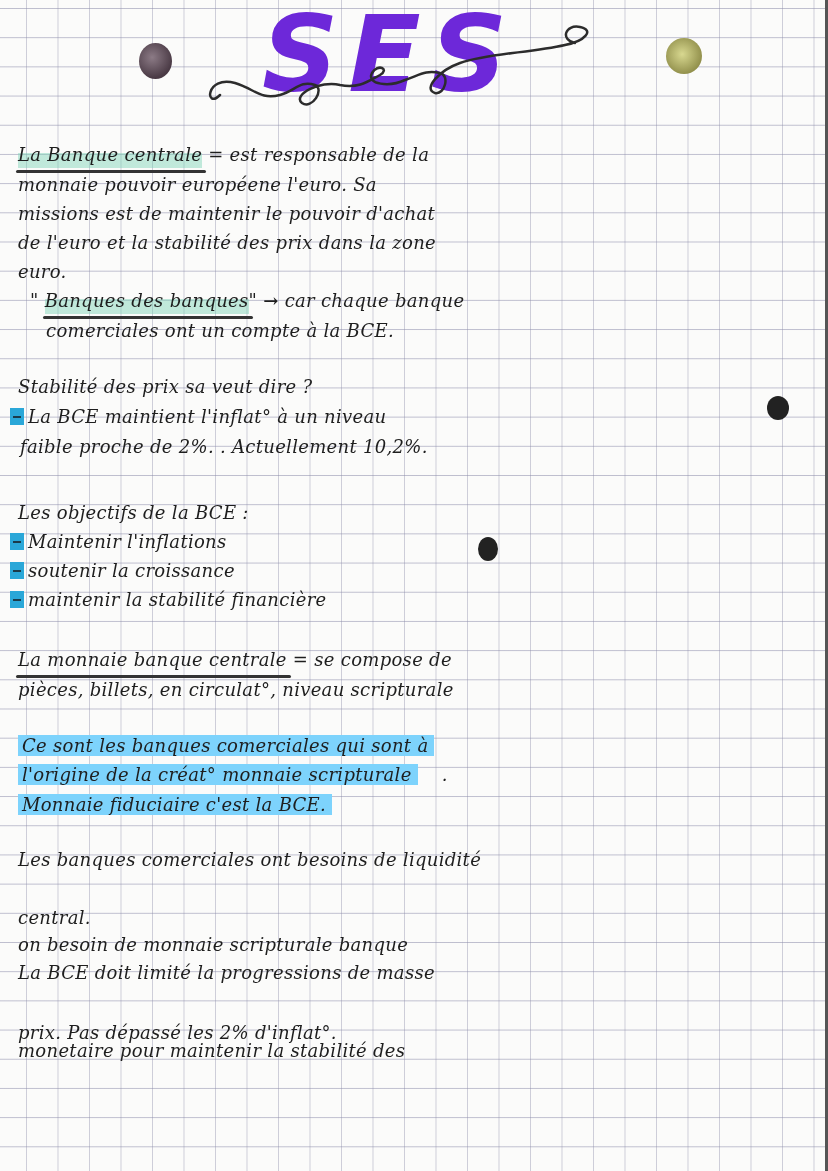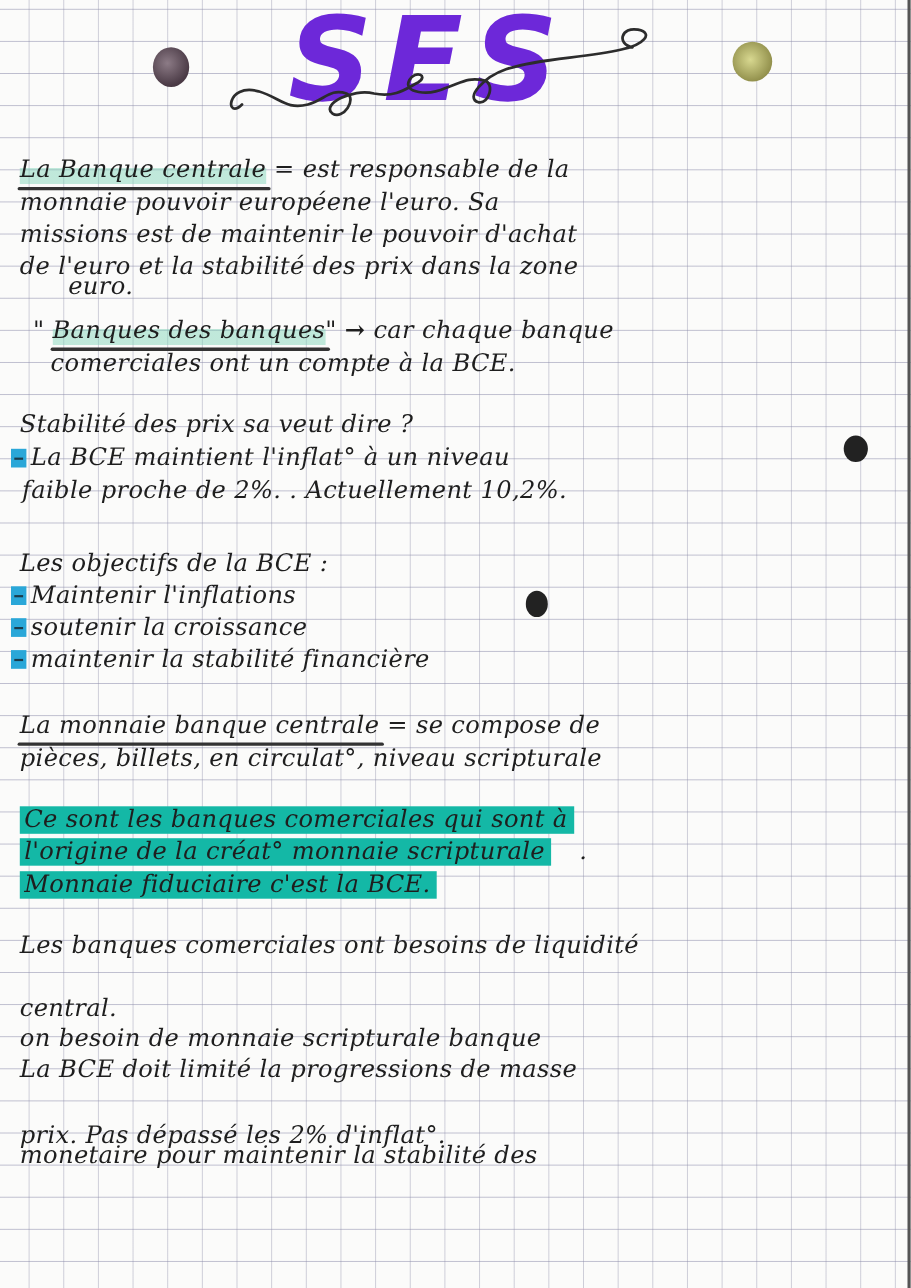--- a/index.html
+++ b/index.html
@@ -73,21 +73,21 @@
       background: radial-gradient(circle at 45% 45%, #d8d890, #8e8c48 75%);
     }
     .ink-dot {
       position: absolute;
       border-radius: 50%;
       background: #222;
     }
     .line {
       position: absolute;
       left: 18px;
-      font-size: 22px;
+      font-size: 18px;
       line-height: 29px;
       font-style: italic;
       white-space: nowrap;
       letter-spacing: 0.3px;
     }
     .underline-term {
       position: relative;
       display: inline-block;
     }
     .underline-term::after {
@@ -115,21 +115,21 @@
     .bullet::after {
       content: "";
       position: absolute;
       left: 3px;
       right: 3px;
       top: 8px;
       height: 2px;
       background: #1b3b4a;
     }
     .yellow-line {
-      background: #14b8a6;
+      background: #7dd3fc;
       padding: 0 6px 0 4px;
     }
   </style>
 </head>
 <body>
 
 <div class="right-edge"></div>
 
 <div class="title-wrap">
   <div class="dot-left"></div>
@@ -139,21 +139,21 @@
   </svg>
   <div class="dot-right"></div>
 </div>
 
 <div class="line" style="top:140px;">
   <span class="underline-term hl-green">La Banque centrale</span><span> = est responsable de la</span>
 </div>
 <div class="line" style="top:170px;">monnaie pouvoir européene l'euro. Sa</div>
 <div class="line" style="top:199px;">missions est de maintenir le pouvoir d'achat</div>
 <div class="line" style="top:228px;">de l'euro et la stabilité des prix dans la zone</div>
-<div class="line" style="top:246px;margin-left:44px;">euro.</div>
+<div class="line" style="top:257px;">euro.</div>
 <div class="line" style="top:286px; left:30px;">
   <span>"</span>
   <span class="underline-term hl-green">Banques des banques</span><span>"</span>
   <span style="font-style:normal;font-weight:bold;">→</span><span> car chaque banque</span>
 </div>
 <div class="line" style="top:316px; left:46px;">comerciales ont un compte à la BCE.</div>
 
 <div class="line" style="top:372px;">Stabilité des prix sa veut dire ?</div>
 <div class="line" style="top:402px; left:10px;">
   <span class="bullet"></span><span>La BCE maintient l'inflat° à un niveau</span>

